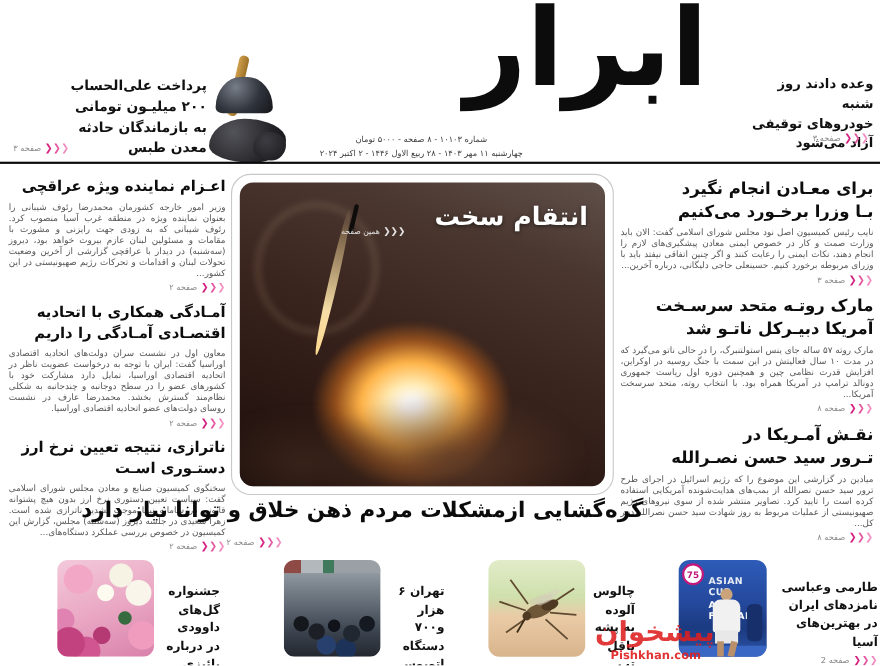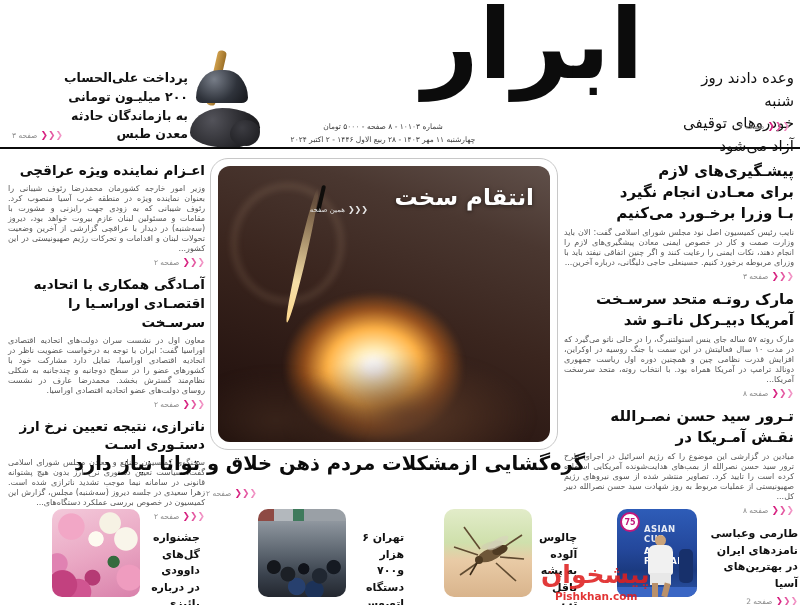--- a/index.html
+++ b/index.html
@@ -27,21 +27,21 @@
   .mine-helmet { position:absolute; top:20px; left:6px; width:52px; height:33px;
     background:radial-gradient(circle at 35% 28%, #777d88, #2f333b 55%, #141519);
     border-radius:50% 50% 14% 14% / 95% 95% 18% 18%; }
   .mine-coal  { position:absolute; bottom:0; left:0; width:70px; height:40px;
     background:radial-gradient(circle at 32% 30%, #53535a, #232327 65%, #151517);
     border-radius:46% 54% 42% 58% / 62% 48% 52% 38%; }
   .mine-coal2 { position:absolute; bottom:2px; left:40px; width:30px; height:26px;
     background:radial-gradient(circle at 40% 30%, #3c3c42, #18181b); border-radius:50% 50% 45% 55%/55% 45% 55% 45%; }
 
   
-  .tr-text { position:absolute; top:67px; right:6px; width:118px; font-weight:400; font-size:15px; line-height:1.5; text-align:right; }
+  .tr-text { position:absolute; top:67px; right:6px; width:118px; font-weight:700; font-size:12px; line-height:1.5; text-align:right; }
   .tr-marker { position:absolute; top:121px; right:10px; }
 
   .rule { position:absolute; top:147px; left:0; width:100%; height:2px; background:#0b0b0b; }
 
   
   .col { position:absolute; top:161px; }
   .col-right { right:6px; width:230px; }
   .col-left  { left:8px;  width:197px; }
   .story { margin-bottom:8px; }
   .story h2 { font-size:15px; line-height:1.4; font-weight:700; text-align:right; color:#0d0d0d; }
@@ -174,57 +174,56 @@
     <span class="hl">خودروهای توقیفی</span>
     <span class="hl">آزاد می‌شود</span>
   </div>
   <span class="pmk tr-marker"><span class="chev">❮❮❮</span><span>صفحه ۳</span></span>
 
   <div class="rule"></div>
 
   <div class="col col-right">
     <div class="story">
       <h2>
-        <span class="hl">پیشـگیری‌های لازم</span>
         <span class="hl">برای معـادن انجام نگیرد</span>
         <span class="hl">بـا وزرا برخـورد می‌کنیم</span>
       </h2>
       <p>نایب رئیس کمیسیون اصل نود مجلس شورای اسلامی گفت: الان باید وزارت صمت و کار در خصوص ایمنی معادن پیشگیری‌های لازم را انجام دهند، نکات ایمنی را رعایت کنند و اگر چنین اتفاقی نیفتد باید با وزرای مربوطه برخورد کنیم. حسینعلی حاجی دلیگانی، درباره آخرین...</p>
       <span class="pmk"><span class="chev">❮❮❮</span><span>صفحه ۳</span></span>
     </div>
     <div class="story">
       <h2>
         <span class="hl">مارک روتـه متحد سرسـخت</span>
         <span class="hl">آمریکا دبیـرکل ناتـو شد</span>
       </h2>
       <p>مارک روته ۵۷ ساله جای ینس استولتنبرگ، را در حالی ناتو می‌گیرد که در مدت ۱۰ سال فعالیتش در این سمت با جنگ روسیه در اوکراین، افزایش قدرت نظامی چین و همچنین دوره اول ریاست جمهوری دونالد ترامپ در آمریکا همراه بود. با انتخاب روته، متحد سرسخت آمریکا...</p>
       <span class="pmk"><span class="chev">❮❮❮</span><span>صفحه ۸</span></span>
     </div>
     <div class="story">
       <h2>
+        <span class="hl">نقـش آمـریکا در</span>
         <span class="hl">تـرور سید حسن نصـرالله</span>
-        <span class="hl">نقـش آمـریکا در</span>
       </h2>
       <p>میادین در گزارشی این موضوع را که رژیم اسرائیل در اجرای طرح ترور سید حسن نصرالله از بمب‌های هدایت‌شونده آمریکایی استفاده کرده است را تایید کرد. تصاویر منتشر شده از سوی نیروهای رژیم صهیونیستی از عملیات مربوط به روز شهادت سید حسن نصرالله دبیر کل...</p>
       <span class="pmk"><span class="chev">❮❮❮</span><span>صفحه ۸</span></span>
     </div>
   </div>
 
   <div class="col col-left">
     <div class="story">
       <h2>
         <span class="hl">اعـزام نماینده ویژه عراقچی</span>
       </h2>
       <p>وزیر امور خارجه کشورمان محمدرضا رئوف شیبانی را بعنوان نماینده ویژه در منطقه غرب آسیا منصوب کرد. رئوف شیبانی که به زودی جهت رایزنی و مشورت با مقامات و مسئولین لبنان عازم بیروت خواهد بود، دیروز (سه‌شنبه) در دیدار با عراقچی گزارشی از آخرین وضعیت تحولات لبنان و اقدامات و تحرکات رژیم صهیونیستی در این کشور...</p>
       <span class="pmk"><span class="chev">❮❮❮</span><span>صفحه ۲</span></span>
     </div>
     <div class="story">
       <h2>
         <span class="hl">آمـادگی همکاری با اتحادیه</span>
-        <span class="hl">اقتصـادی اوراسـیا را سرسـخت</span>
+        <span class="hl">اقتصـادی آمـادگی را داریم</span>
       </h2>
       <p>معاون اول در نشست سران دولت‌های اتحادیه اقتصادی اوراسیا گفت: ایران با توجه به درخواست عضویت ناظر در اتحادیه اقتصادی اوراسیا، تمایل دارد مشارکت خود با کشورهای عضو را در سطح دوجانبه و چندجانبه به شکلی نظام‌مند گسترش بخشد. محمدرضا عارف در نشست روسای دولت‌های عضو اتحادیه اقتصادی اوراسیا.</p>
       <span class="pmk"><span class="chev">❮❮❮</span><span>صفحه ۲</span></span>
     </div>
     <div class="story">
       <h2>
         <span class="hl">ناترازی، نتیجه تعیین نرخ ارز</span>
         <span class="hl">دستـوری اسـت</span>
       </h2>
       <p>سخنگوی کمیسیون صنایع و معادن مجلس شورای اسلامی گفت: سیاست تعیین دستوری نرخ ارز بدون هیچ پشتوانه قانونی در سامانه نیما موجب تشدید ناترازی شده است. زهرا سعیدی در جلسه دیروز (سه‌شنبه) مجلس، گزارش این کمیسیون در خصوص بررسی عملکرد دستگاه‌های...</p>

